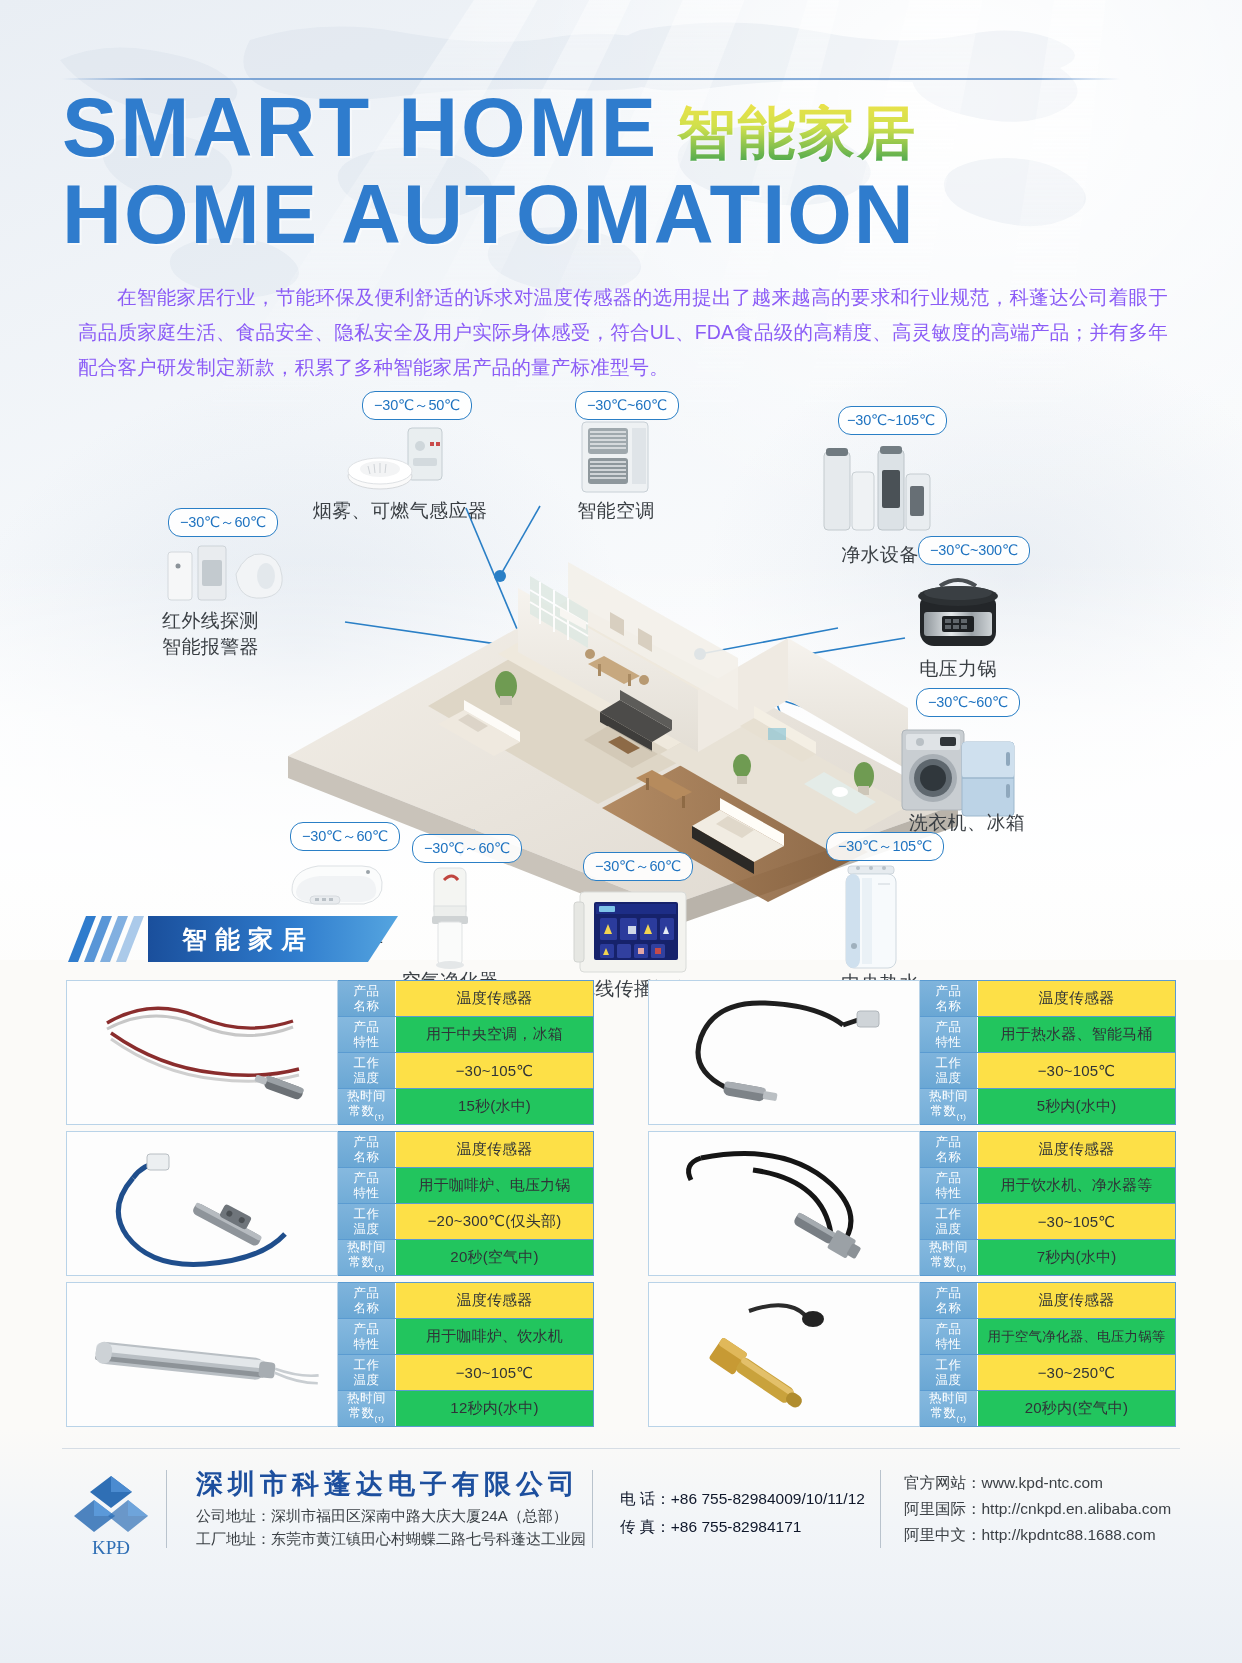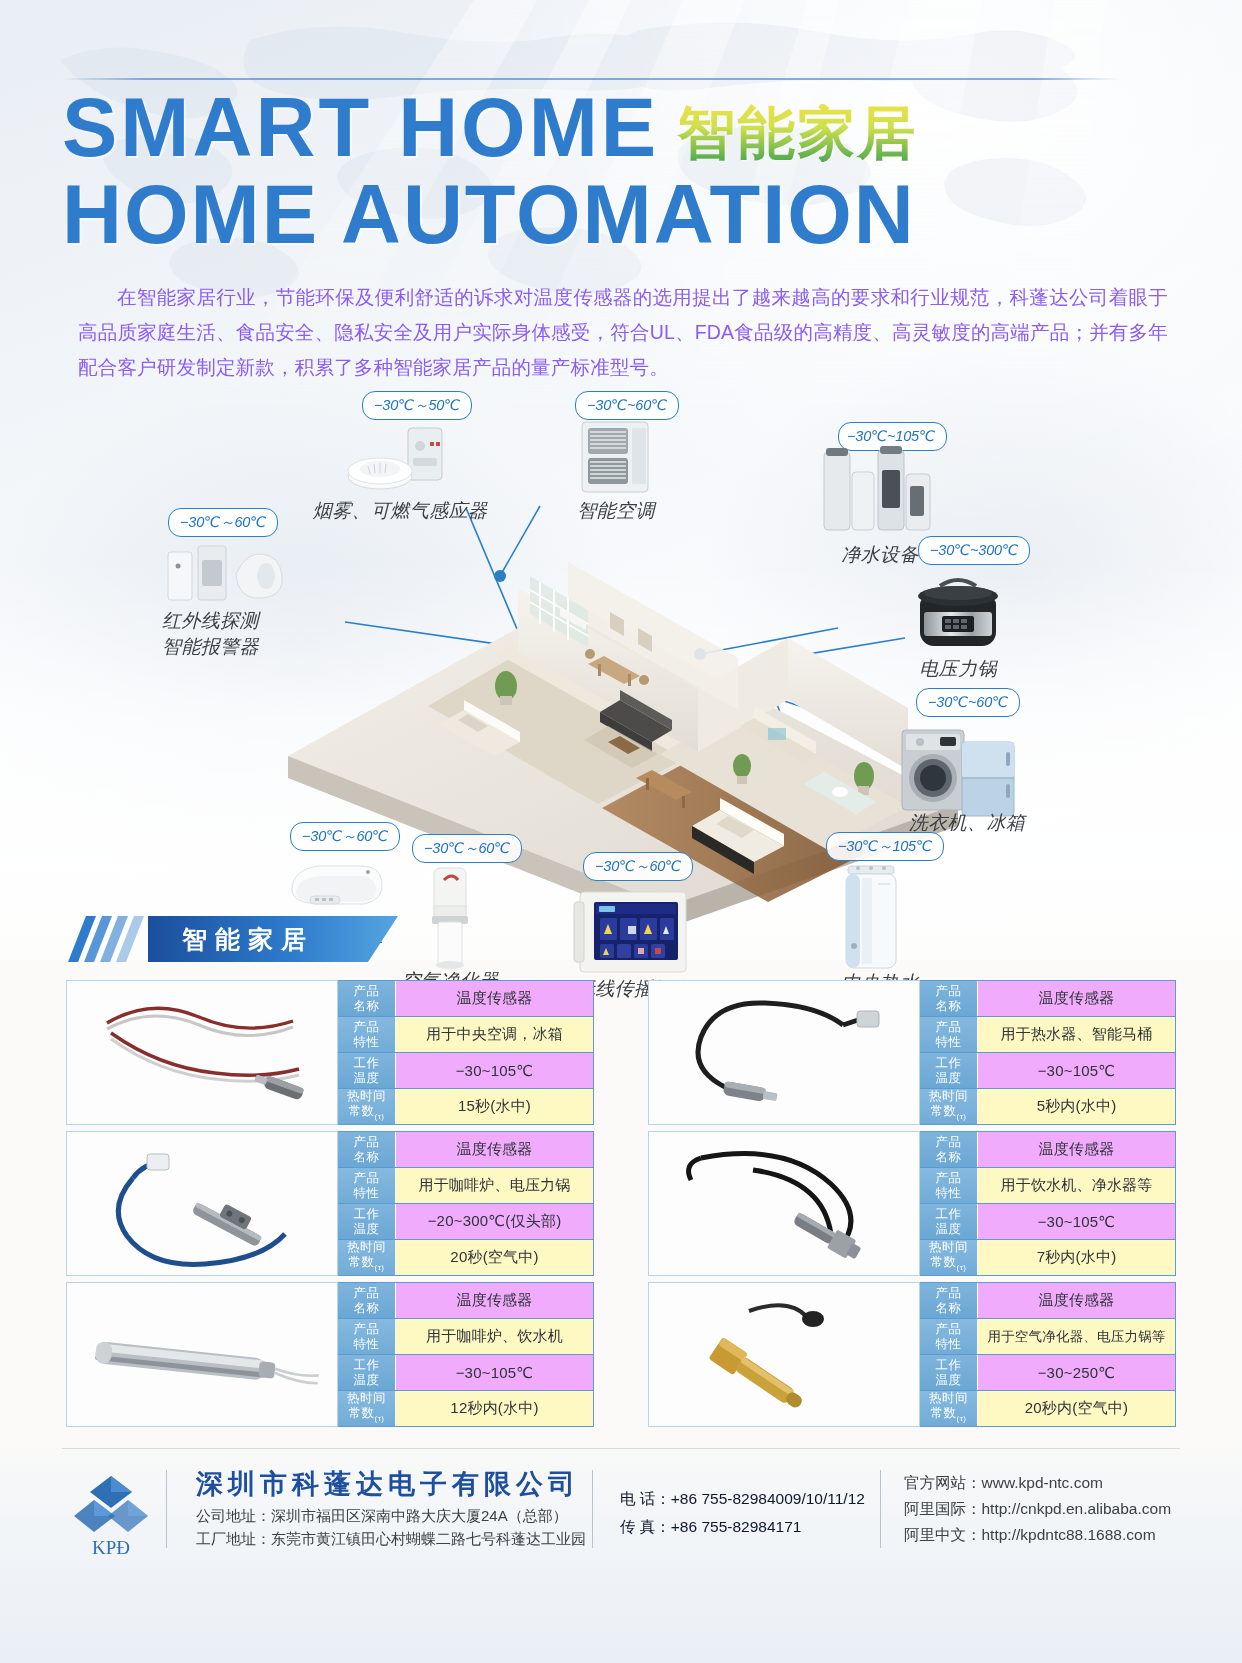--- a/index.html
+++ b/index.html
@@ -54,21 +54,21 @@
     letter-spacing:2px;white-space:nowrap;margin-top:6px;
     text-shadow:2px 2px 0 rgba(255,255,255,.55);
   }
   .intro{
     position:absolute;left:78px;top:280px;width:1090px;
     font-size:19.5px;line-height:35px;color:#8b5cf6;text-align:justify;
     text-indent:39px;letter-spacing:.2px;
   }
 
   
-  .stage{position:absolute;left:0;top:386px;width:1242px;height:590px;font-style:italic;}
+  .stage{position:absolute;left:0;top:386px;width:1242px;height:590px;}
 
   
   .wires{position:absolute;left:0;top:0;width:1242px;height:590px;}
 
   
   .pill{
     position:absolute;
     border:1.6px solid #2a7fc6;border-radius:13px;
     background:rgba(255,255,255,.9);
     color:#1f73c0;font-size:14.5px;line-height:1;
@@ -114,22 +114,22 @@
   .srow:last-child{border-bottom:none;}
   .sk{
     width:58px;display:flex;flex-direction:column;align-items:center;justify-content:center;
     color:#fff;font-size:12.5px;line-height:15px;letter-spacing:.5px;
     background:linear-gradient(180deg,#7fb4dc 0%,#6aa7d4 100%);
     border-right:1px solid #ffffff;
   }
   .sk.alt{background:linear-gradient(180deg,#86b9df 0%,#71acd7 100%);}
   .sv{flex:1;display:flex;align-items:center;justify-content:center;
     font-size:15px;color:#2f3337;text-align:center;padding:0 4px;letter-spacing:.2px;}
-  .sv.grey{background:#f0abfc;}
-  .sv.white{background:#fef9c3;}
+  .sv.grey{background:#fde047;}
+  .sv.white{background:#22c55e;}
   .sub{font-size:8px;vertical-align:sub;}
 
   
   .footer{position:absolute;left:0;top:1448px;width:1242px;height:215px;}
   .f-sep{position:absolute;left:62px;top:0;width:1118px;height:1px;background:#d6dde5;}
   .logo{position:absolute;left:74px;top:22px;width:74px;height:88px;}
   .f-div{position:absolute;width:1px;background:#b9c3cd;}
   .f-div.a{left:166px;top:22px;height:78px;}
   .f-div.b{left:592px;top:22px;height:78px;}
   .f-div.c{left:880px;top:22px;height:78px;}
@@ -364,21 +364,21 @@
       <line x1="14" y1="44" x2="50" y2="44"></line>
         <line x1="14" y1="48" x2="50" y2="48"></line>
       <line x1="14" y1="52" x2="50" y2="52"></line>
         <line x1="14" y1="56" x2="50" y2="56"></line>
       <line x1="14" y1="60" x2="50" y2="60"></line>
     </g>
     <rect x="56" y="10" width="14" height="56" fill="#dfe4e8"></rect>
   </svg>
   <div class="cap" style="left:526px;top:112px;width:180px;">智能空调</div>
 
-  <div class="pill" style="left:838px;top:36px;padding-left:8px;">−30℃~105℃</div>
+  <div class="pill" style="left:838px;top:20px;padding-left:8px;">−30℃~105℃</div>
   <svg class="dev" style="left:820px;top:56px;" width="120" height="92" viewBox="0 0 120 92">
     <rect x="4" y="10" width="26" height="78" rx="4" fill="#e6eaed" stroke="#c3cace"></rect>
     <rect x="6" y="6" width="22" height="8" rx="3" fill="#707a80"></rect>
     <rect x="32" y="30" width="22" height="58" rx="4" fill="#eff2f4" stroke="#c9d0d4"></rect>
     <rect x="58" y="8" width="26" height="80" rx="4" fill="#dce2e6" stroke="#bcc4c9"></rect>
     <rect x="62" y="28" width="18" height="38" rx="2" fill="#4a5156"></rect>
     <rect x="60" y="4" width="22" height="8" rx="3" fill="#737d83"></rect>
     <rect x="86" y="32" width="24" height="56" rx="4" fill="#e9edf0" stroke="#c6cdd1"></rect>
     <rect x="90" y="44" width="14" height="30" rx="2" fill="#676f75"></rect>
   </svg>

